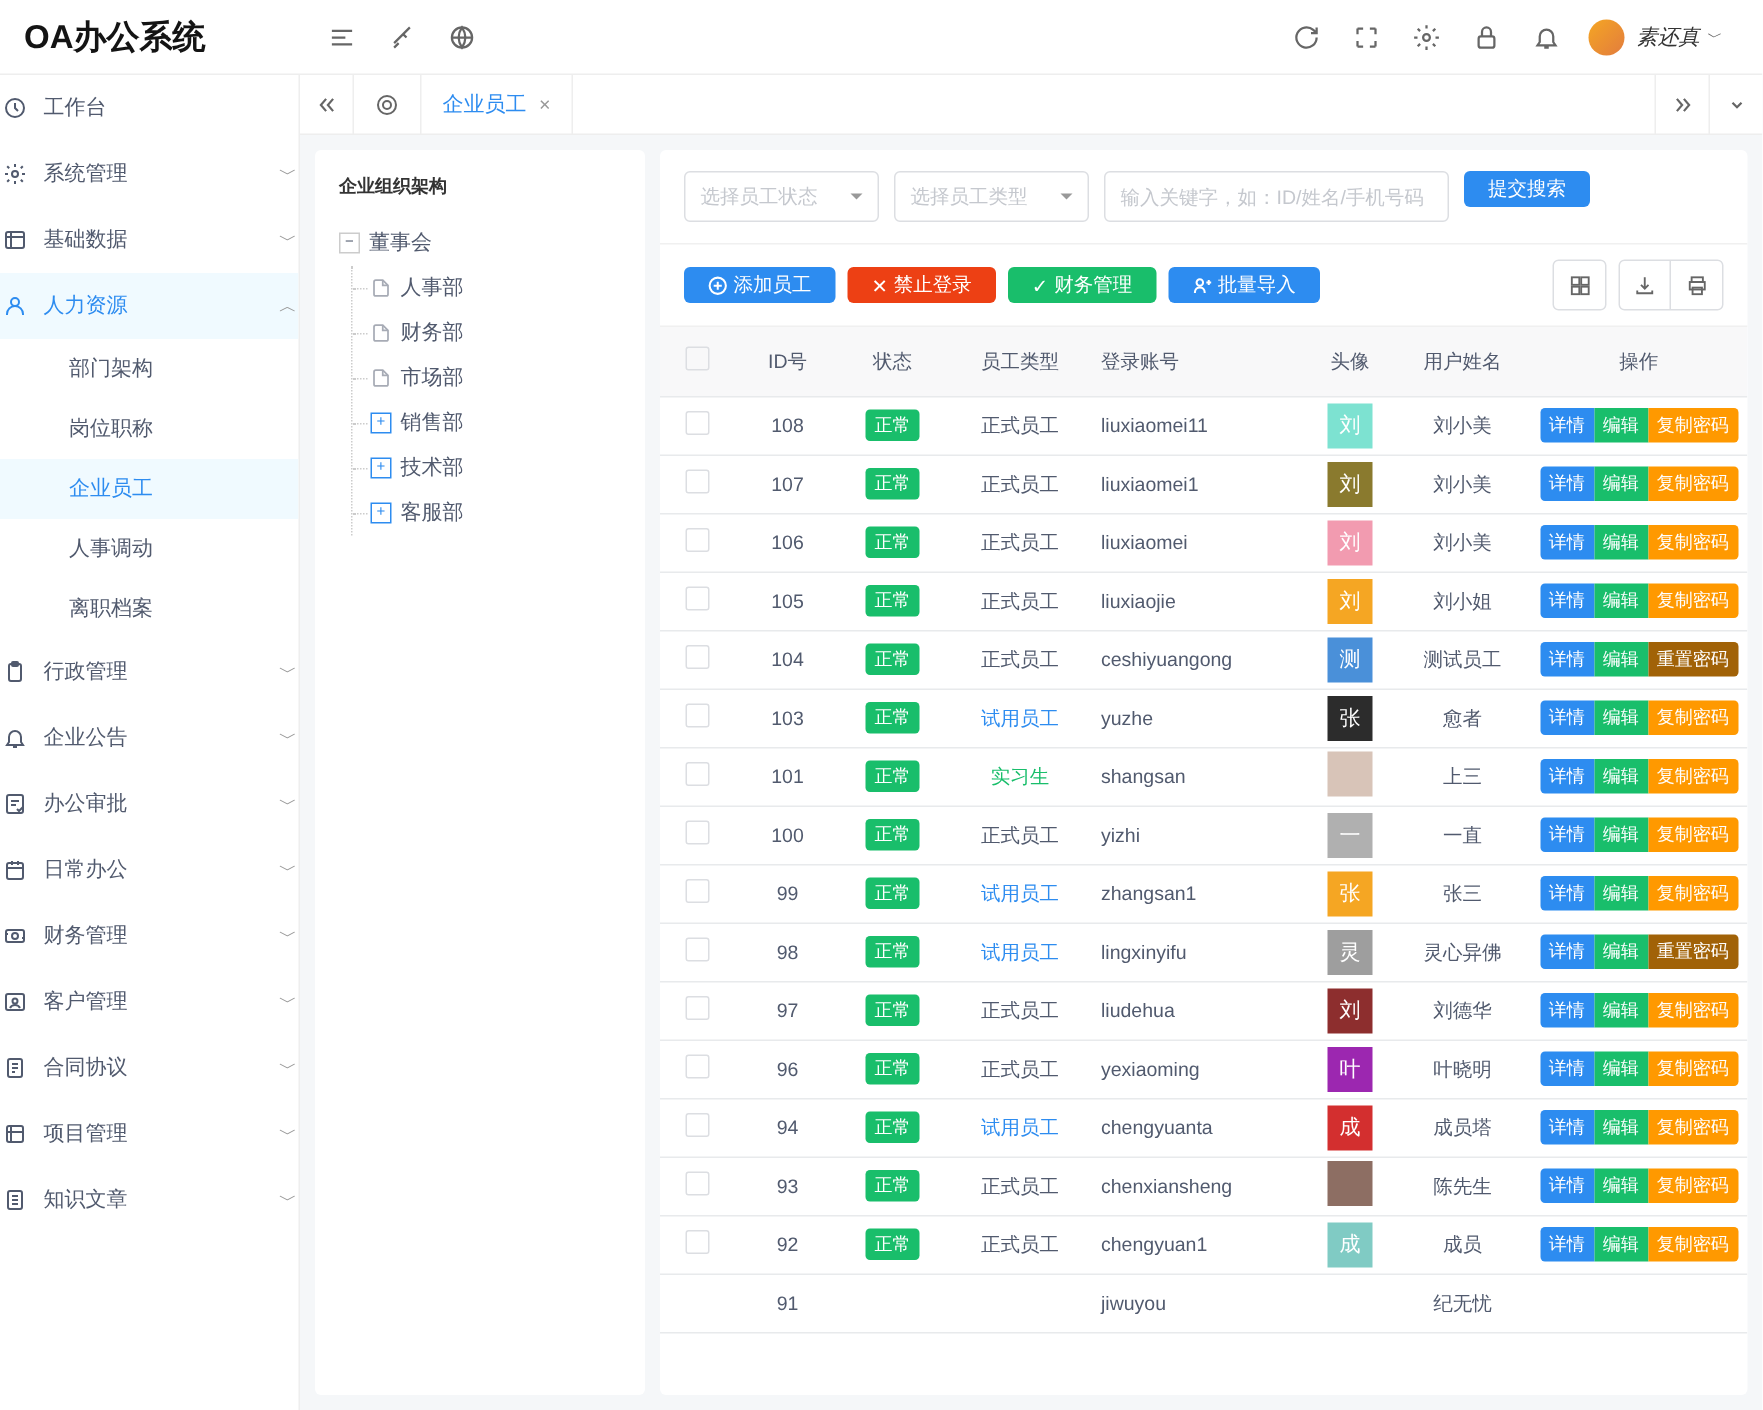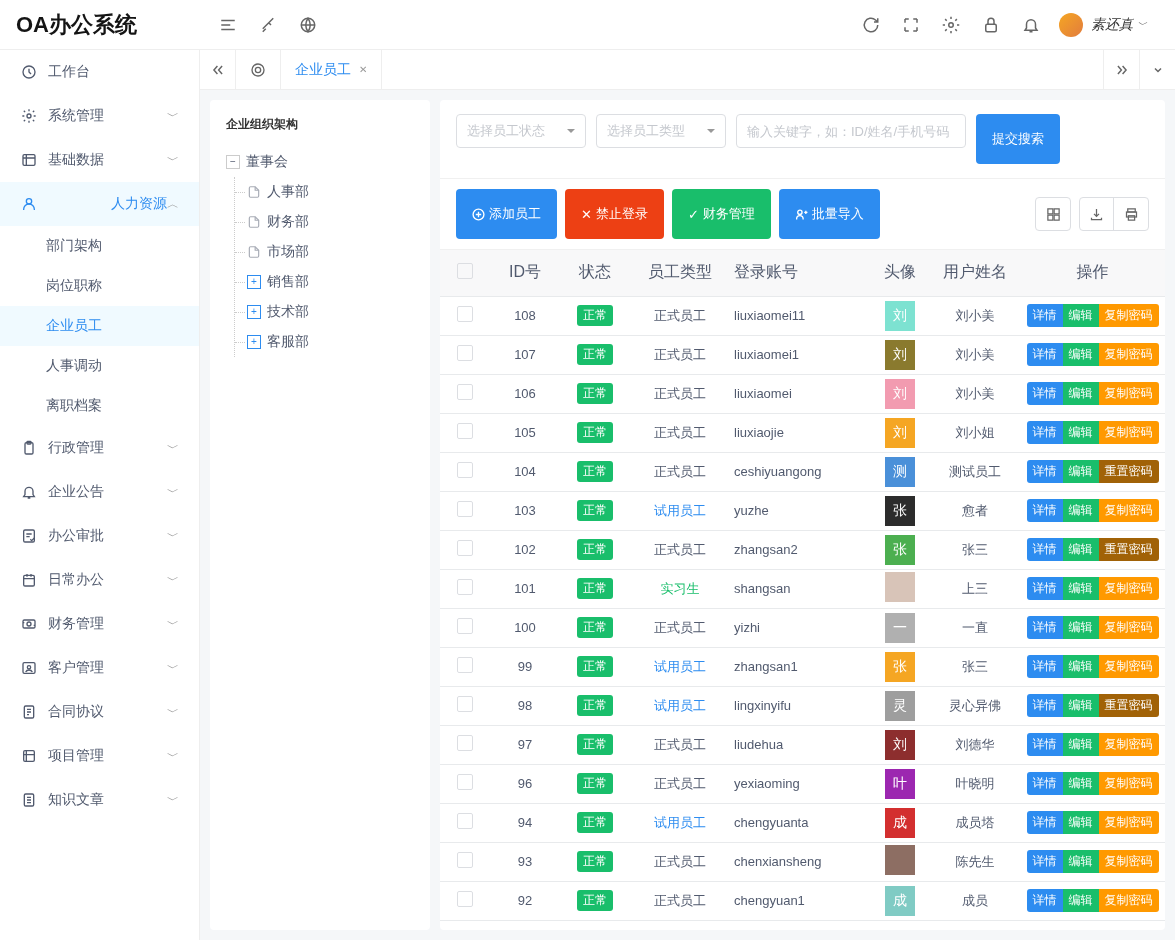--- a/index.html
+++ b/index.html
@@ -14,22 +14,22 @@
     .header-right { display: flex; align-items: center; padding-right: 20px; }
     .user-block { display: flex; align-items: center; cursor: pointer; padding: 0 8px; font-style: italic; }
     .user-avatar { width: 24px; height: 24px; border-radius: 50%; background: linear-gradient(135deg, #f5a623, #e27c3e); margin-right: 8px; }
     .user-name { color: #333; margin-right: 4px; }
     
     
     .main { display: flex; height: calc(100vh - 50px); }
     
     
     .sidebar { width: 200px; border-right: 1px solid #eee; overflow-y: auto; }
-    .menu-item { height: 44px; display: flex; align-items: center; padding: 0 20px; cursor: pointer; color: #515a6e; }
-    .menu-item.active { color: #2d8cf0; background: #f0faff; text-align: right; }
+    .menu-item { height: 44px; display: flex; align-items: center; padding: 0 1px; cursor: pointer; color: #515a6e; }
+    .menu-item.active { color: #2d8cf0; background: #f0faff; }
     .menu-icon { width: 18px; height: 18px; margin-right: 10px; display: flex; align-items: center; justify-content: center; }
     .menu-icon svg { width: 16px; height: 16px; }
     .menu-label { flex: 1; }
     .menu-arrow { color: #999; font-size: 12px; }
     .submenu-item { height: 40px; display: flex; align-items: center; padding-left: 46px; cursor: pointer; color: #515a6e; }
     .submenu-item.active { background: #f0faff; color: #2d8cf0; }
     
     
     .content { flex: 1; display: flex; flex-direction: column; background: #f5f7f9; overflow: hidden; }
     
@@ -56,35 +56,35 @@
     .tree-child { display: flex; align-items: center; height: 30px; cursor: pointer; color: #515a6e; position: relative; }
     .tree-child::before { content: ''; position: absolute; left: -12px; top: 15px; width: 10px; border-top: 1px dotted #ccc; }
     
     
     .table-panel { flex: 1; background: #fff; border-radius: 4px; display: flex; flex-direction: column; overflow: hidden; }
     .filters { padding: 14px 16px; display: flex; gap: 10px; border-bottom: 1px solid #f0f0f0; }
     .select { border: 1px solid #dcdee2; height: 34px; border-radius: 4px; padding: 0 28px 0 10px; color: #c5c8ce; font-size: 13px; display: flex; align-items: center; position: relative; cursor: pointer; }
     .select::after { content: ''; position: absolute; right: 10px; top: 14px; border: 4px solid transparent; border-top-color: #999; }
     .search-input { border: 1px solid #dcdee2; height: 34px; border-radius: 4px; padding: 0 10px; width: 230px; font-size: 13px; outline: none; }
     .search-input::placeholder { color: #c5c8ce; }
-    .btn { height: 50px; border: none; border-radius: 4px; padding: 0 16px; font-size: 13px; cursor: pointer; display: inline-flex; align-items: center; gap: 4px; }
+    .btn { height: 24px; border: none; border-radius: 4px; padding: 0 16px; font-size: 13px; cursor: pointer; display: inline-flex; align-items: center; gap: 4px; }
     .btn-primary { background: #2d8cf0; color: #fff; }
     .btn-danger { background: #ed4014; color: #fff; }
     .btn-success { background: #19be6b; color: #fff; }
     
     .toolbar { padthead: 10px 16px; display: flex; align-items: center; gap: 8px; border-bottom: 1px solid #f0f0f0; padding: 10px 16px; }
     .toolbar-spacer { flex: 1; }
     .icon-btn-group { display: flex; border: 1px solid #dcdee2; border-radius: 4px; overflow: hidden; }
     .icon-btn { width: 34px; height: 32px; display: flex; align-items: center; justify-content: center; cursor: pointer; color: #666; border-right: 1px solid #dcdee2; }
     .icon-btn:last-child { border-right: none; }
     
     
     .table-wrap { flex: 1; overflow: auto; }
     table { width: 100%; border-collapse: collapse; }
-    th { background: #f8f8f9; height: 46px; font-weight: 500; text-align: center; border-bottom: 1px solid #e8eaec; font-size: 16px; color: #515a6e; }
+    th { background: #f8f8f9; height: 46px; font-weight: 500; text-align: center; border-bottom: 1px solid #e8eaec; font-size: 13px; color: #515a6e; }
     td { height: 39px; text-align: center; border-bottom: 1px solid #e8eaec; font-size: 13px; color: #515a6e; }
     td.left { text-align: left; padding-left: 4px; }
     .checkbox { width: 16px; height: 16px; border: 1px solid #dcdee2; border-radius: 2px; display: inline-block; cursor: pointer; }
     .badge-normal { display: inline-block; background: #19be6b; color: #fff; font-size: 12px; padding: 2px 6px; border-radius: 3px; }
     .emp-type { color: #515a6e; }
     .emp-type.trial { color: #2d8cf0; }
     .emp-type.intern { color: #19be6b; }
     .avatar-cell { width: 30px; height: 30px; display: inline-flex; align-items: center; justify-content: center; color: #fff; font-size: 14px; }
     .ops { display: flex; gap: 0; justify-content: center; }
     .op-btn { font-size: 12px; color: #fff; padding: 3px 6px; cursor: pointer; }
@@ -531,36 +531,20 @@
     <td>
                     <div class="ops">
       <span class="op-btn detail">详情</span>
       <span class="op-btn edit">编辑</span>
       <span class="op-btn copy">复制密码</span>
     </div>
                   </td>
                 </tr>
                 <tr>
     <td><span class="checkbox"></span></td>
-    <td>102</td>
-    <td><span class="badge-normal">正常</span></td>
-    <td><span class="emp-type ">正式员工</span></td>
-    <td class="left">zhangsan2</td>
-    <td><span class="avatar-cell" style="background:#4caf50">张</span></td>
-    <td>张三</td>
-    <td>
-                    <div class="ops">
-      <span class="op-btn detail">详情</span>
-      <span class="op-btn edit">编辑</span>
-      <span class="op-btn reset">重置密码</span>
-    </div>
-                  </td>
-                </tr>
-                <tr>
-    <td><span class="checkbox"></span></td>
     <td>101</td>
     <td><span class="badge-normal">正常</span></td>
     <td><span class="emp-type intern">实习生</span></td>
     <td class="left">shangsan</td>
     <td><span class="avatar-cell" style="background:#d8c4b8"></span></td>
     <td>上三</td>
     <td>
                     <div class="ops">
       <span class="op-btn detail">详情</span>
       <span class="op-btn edit">编辑</span>

